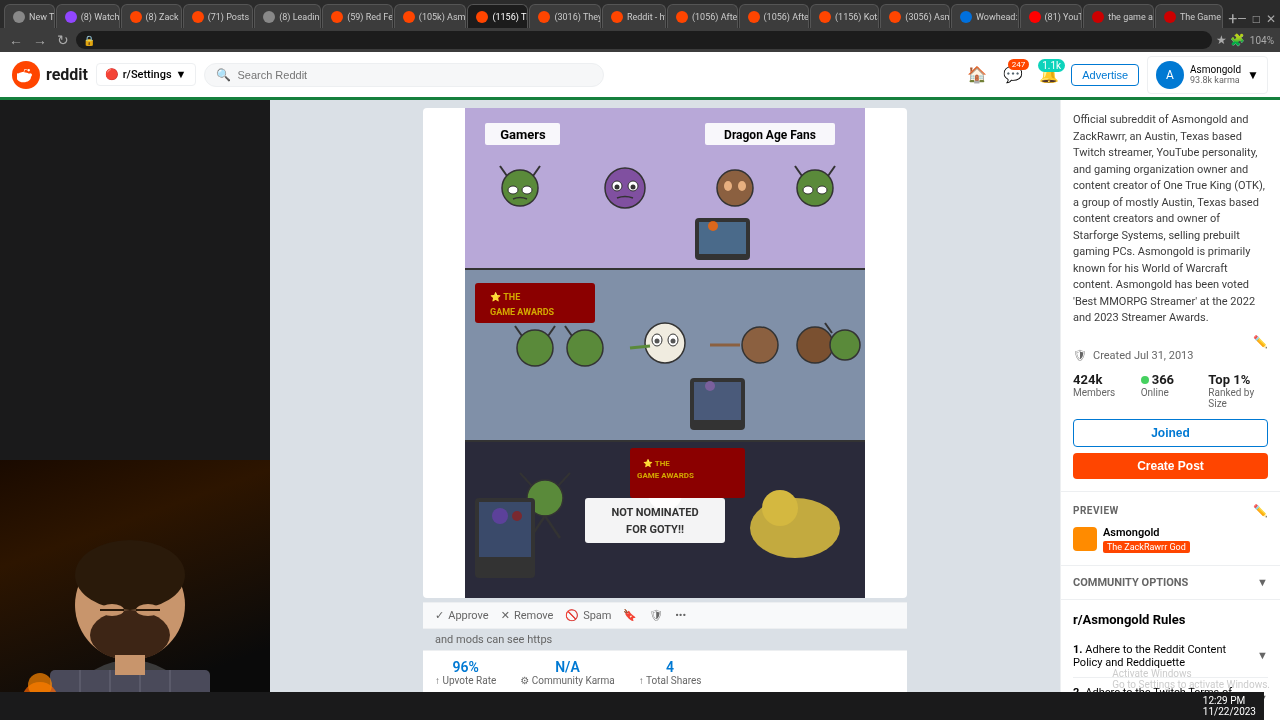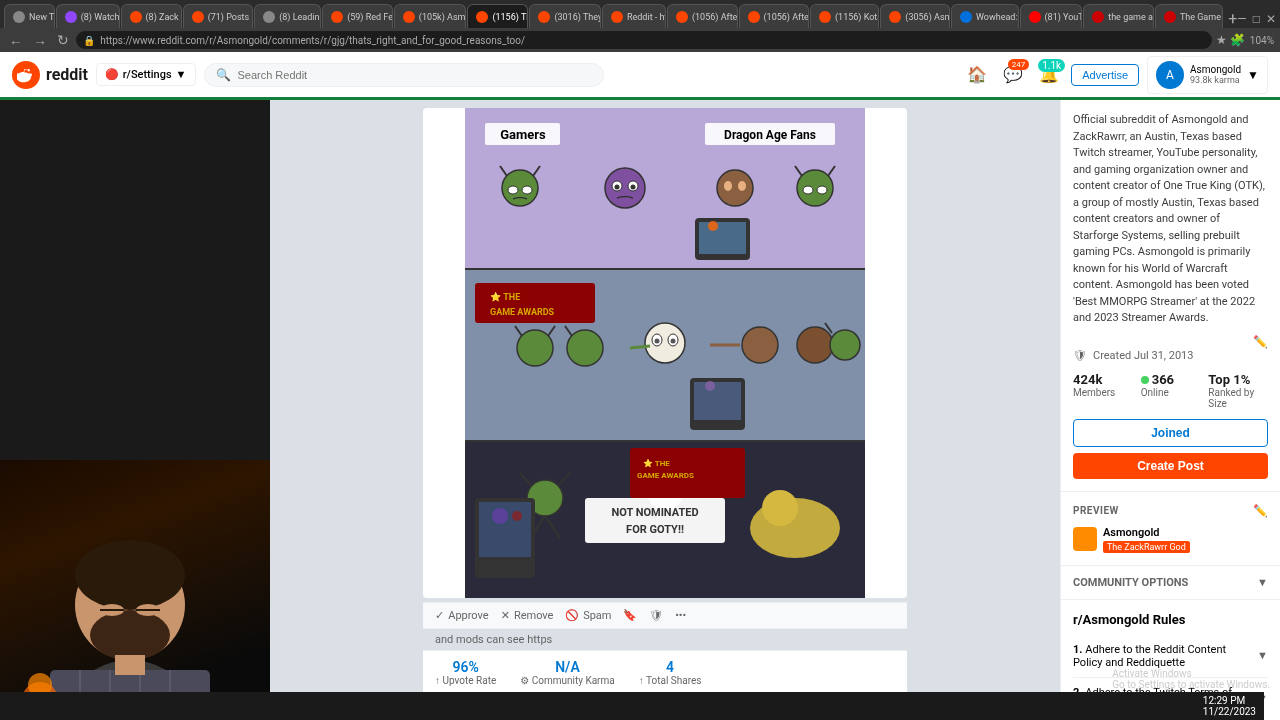--- a/index.html
+++ b/index.html
@@ -188,21 +188,20 @@
       <span style="color:#aaa; font-size:12px; cursor:pointer;">□</span>
       <span style="color:#aaa; font-size:12px; cursor:pointer;">✕</span>
     </div>
   </div>
   <div class="browser-toolbar">
     <span class="browser-nav-btn">←</span>
     <span class="browser-nav-btn">→</span>
     <span class="browser-nav-btn">↻</span>
     <div class="browser-url-bar">
       <span style="color:#888; font-size:10px; margin-right:4px;">🔒</span>
-      <span style="font-size:10px; color:#aaa;">https://www.reddit.com/r/Asmongold/comments/r/gjg/thats_right_and_for_good_reasons_too/</span>
     </div>
     <span class="browser-action-btn">★</span>
     <span class="browser-action-btn">🧩</span>
     <span style="font-size:10px; color:#aaa;">104%</span>
   </div>
 </div>
 
 <div class="reddit-header">
   <div class="reddit-logo">
     <div class="reddit-logo-circle">

